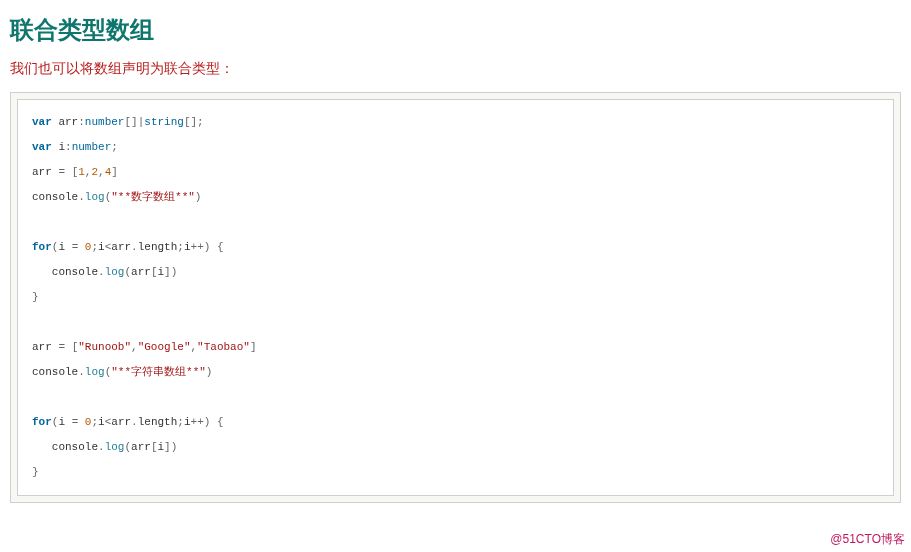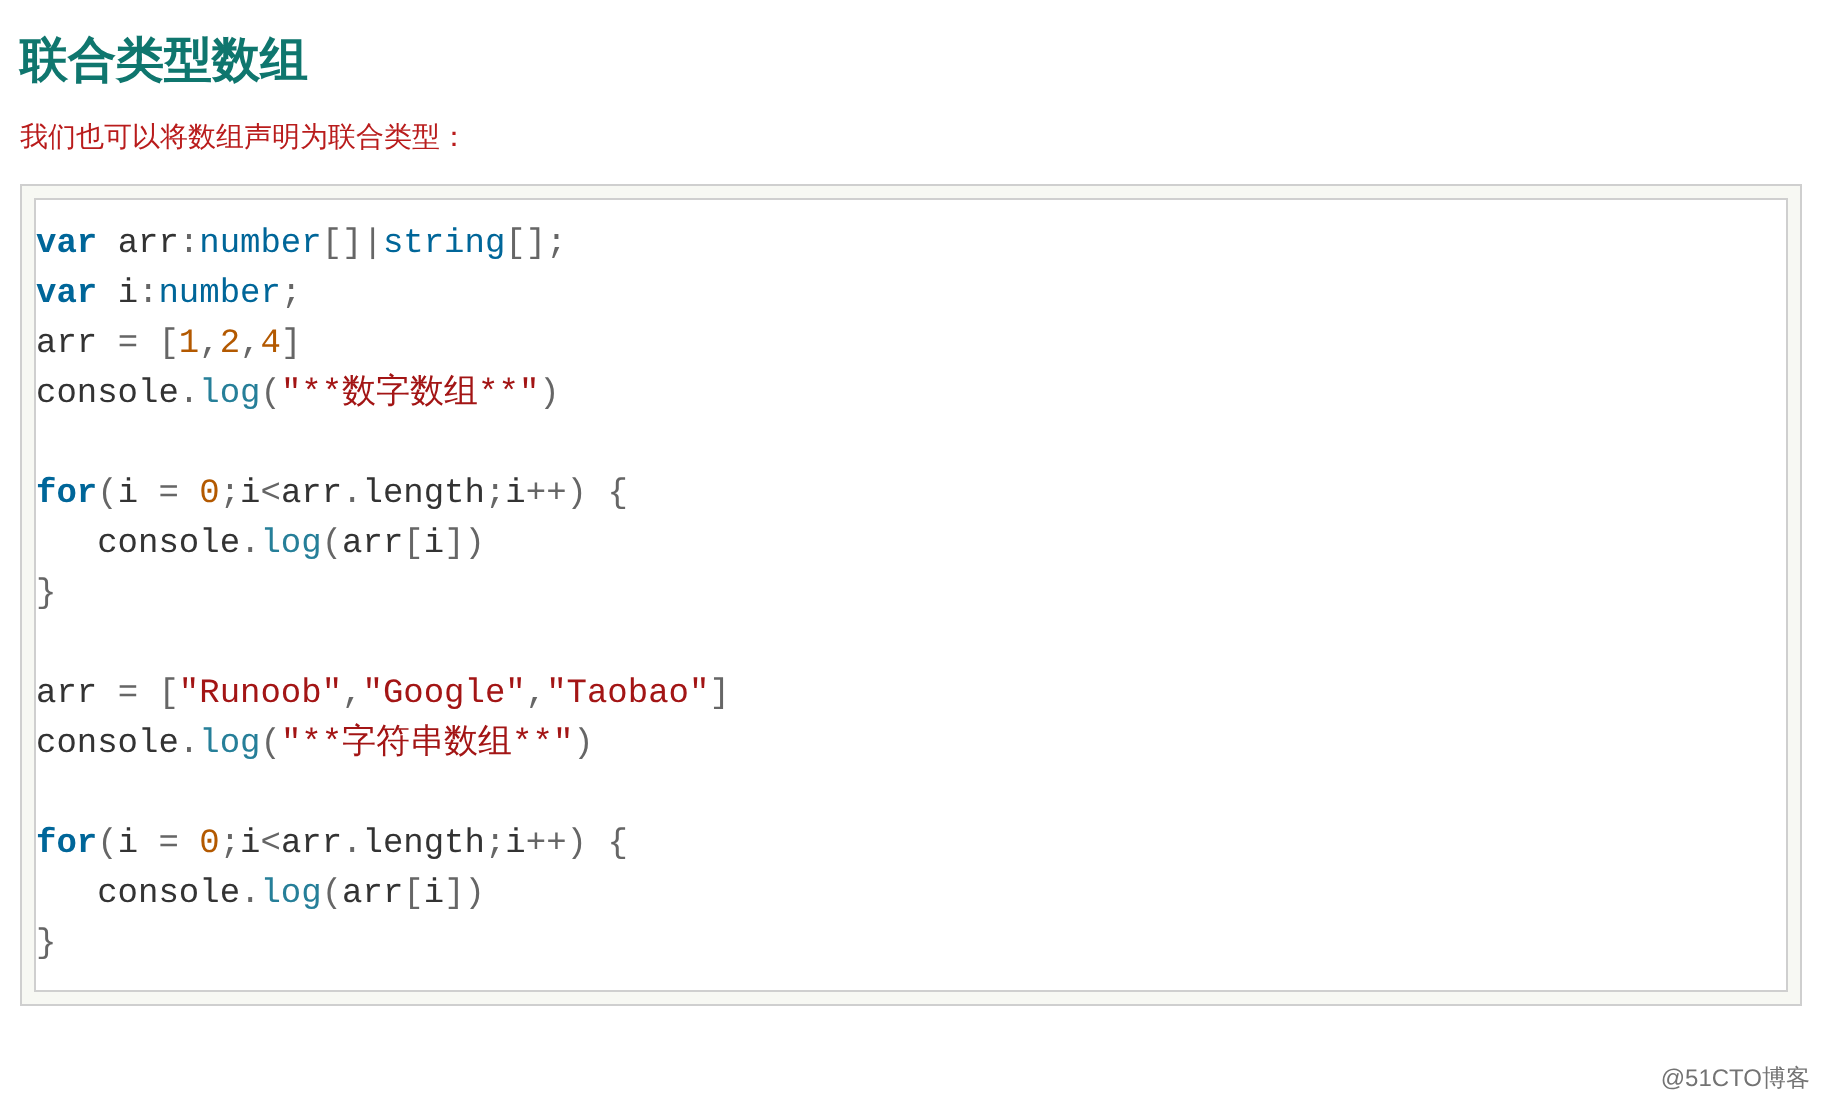--- a/index.html
+++ b/index.html
@@ -30,41 +30,41 @@
   .code-box-header {
     color: #6a8c00;
     font-weight: bold;
     font-size: 18px;
     padding: 4px 8px 8px 8px;
     font-family: Arial, sans-serif;
   }
   .code-box-inner {
     background: #fff;
     border: 1px solid #cfcfcf;
-    padding: 10px 0;
+    padding: 10px 14px;
     font-family: Consolas, Monaco, "Courier New", monospace;
-    font-size: 17px;
+    font-size: 11px;
     line-height: 25px;
     white-space: pre;
     color: #333;
     overflow: auto;
   }
   .kw { color: #006699; font-weight: bold; }
   .id { color: #333; }
   .type { color: #006699; }
   .op { color: #666; }
   .pn { color: #666; }
   .num { color: #b35900; }
   .str { color: #a31515; }
   .fn { color: #267f99; }
   .watermark {
     position: fixed;
     right: 6px;
     bottom: 4px;
-    color: #737373;
+    color: #be185d;
     font-size: 12px;
     font-family: Arial, sans-serif;
     pointer-events: none;
   }
 </style>
 </head>
 <body>
 
 <h2 class="section-title">联合类型数组</h2>
 

